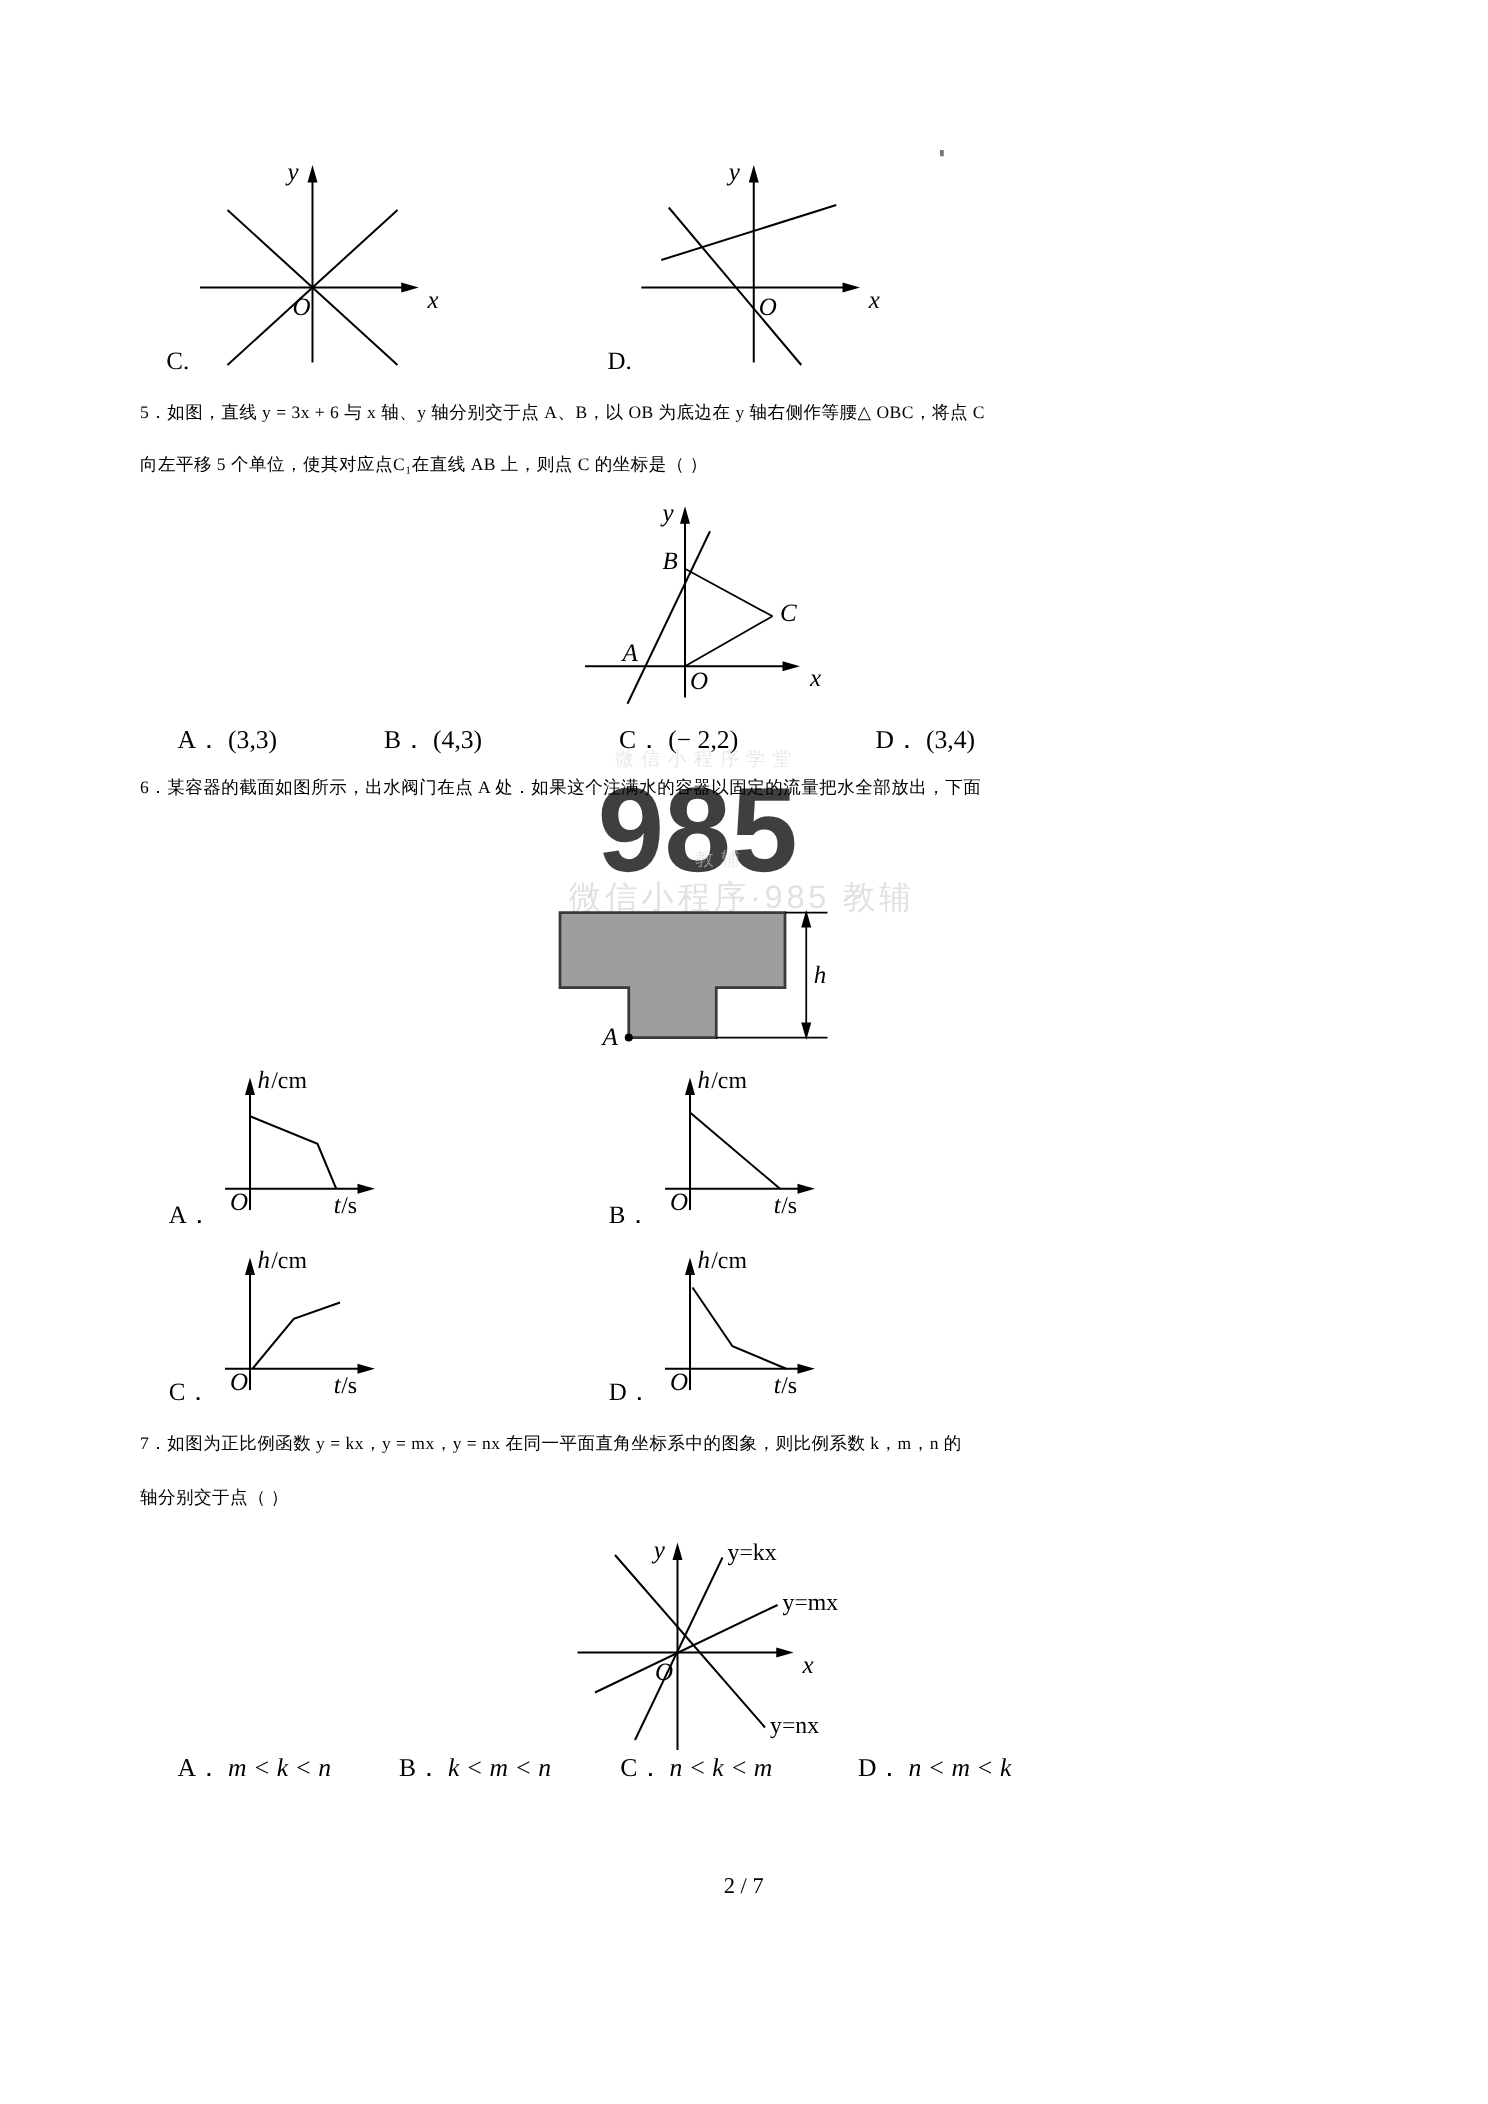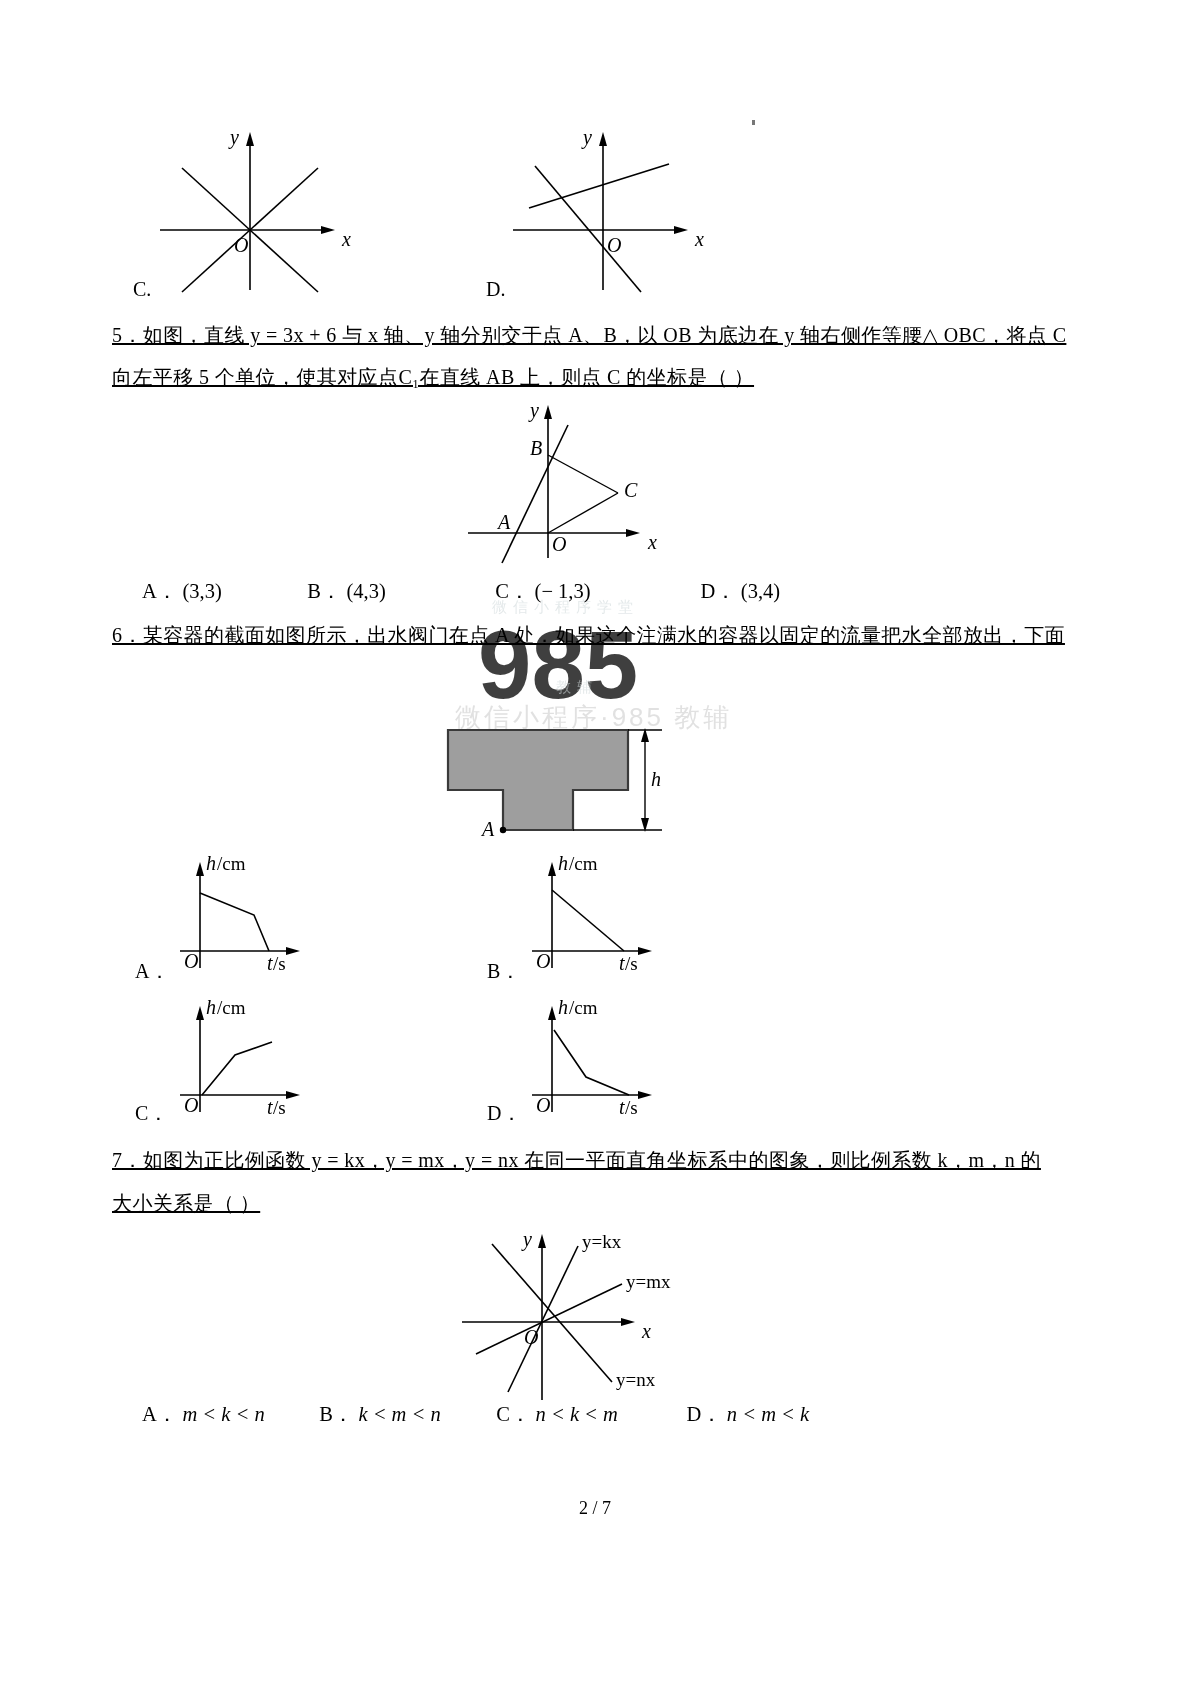--- a/index.html
+++ b/index.html
@@ -6,25 +6,24 @@
   body{
     width:1190px;height:1683px;position:relative;
     font-family:"Liberation Serif","DejaVu Serif",serif;
     color:#000;overflow:hidden;
   }
   .page{position:absolute;inset:0;}
 
   
   .qline{
     position:absolute;
-    font-size:20px;
+    font-size:14px;
     line-height:1.5;
     letter-spacing:0.4px;
     white-space:nowrap;
-    text-decoration:underline;
   }
   .qline i, .mi{font-style:italic;font-family:"Liberation Serif",serif;}
   .opts{
     position:absolute;font-size:20.5px;white-space:nowrap;
   }
   .opts span.oi{display:inline-block;}
   .lbl{
     position:absolute;font-size:20px;
   }
 
@@ -130,21 +129,21 @@
     <span class="oi" style="width:160px;">
       <span>A．</span>
       <span>(3,3)</span>
     </span>
     <span class="oi" style="width:183px;margin-top:12px;">
       <span>B．</span>
       <span>(4,3)</span>
     </span>
     <span class="oi" style="width:200px;">
       <span>C．</span>
-      <span>(− 1,3)</span>
+      <span>(− 2,2)</span>
     </span>
     <span class="oi">
       <span>D．</span>
       <span>(3,4)</span>
     </span>
   </div>
 
   <div class="qline" style="left:112px;top:620px;">6．某容器的截面如图所示，出水阀门在点 A 处．如果这个注满水的容器以固定的流量把水全部放出，下面</div>
 
   <div class="fig" style="left:430px;top:712px;">
@@ -226,21 +225,21 @@
       <text class="mr" x="45" y="22">/cm</text>
       <text class="m" x="95" y="122">t</text>
       <text class="mr" x="101" y="122">/s</text>
       <text class="m" x="12" y="120">O</text>
 
       <polyline class="ln" points="30,38 62,85 105,103"></polyline>
     </svg>
   </div>
 
   <div class="qline" style="left:112px;top:1145px;">7．如图为正比例函数 y = kx，y = mx，y = nx 在同一平面直角坐标系中的图象，则比例系数 k，m，n 的</div>
-  <div class="qline" style="left:112px;top:1188px;">大小关系是（    ）</div>
+  <div class="qline" style="left:112px;top:1188px;">轴分别交于点（    ）</div>
 
   <div class="fig" style="left:430px;top:1222px;">
     <svg width="290" height="180" viewBox="0 0 290 180">
 
       <line class="ax" x1="112" y1="178" x2="112" y2="22"></line>
       <polygon points="112,12 108,26 116,26" fill="#000"></polygon>
 
       <line class="ax" x1="32" y1="100" x2="195" y2="100"></line>
       <polygon points="205,100 191,96 191,104" fill="#000"></polygon>
 

